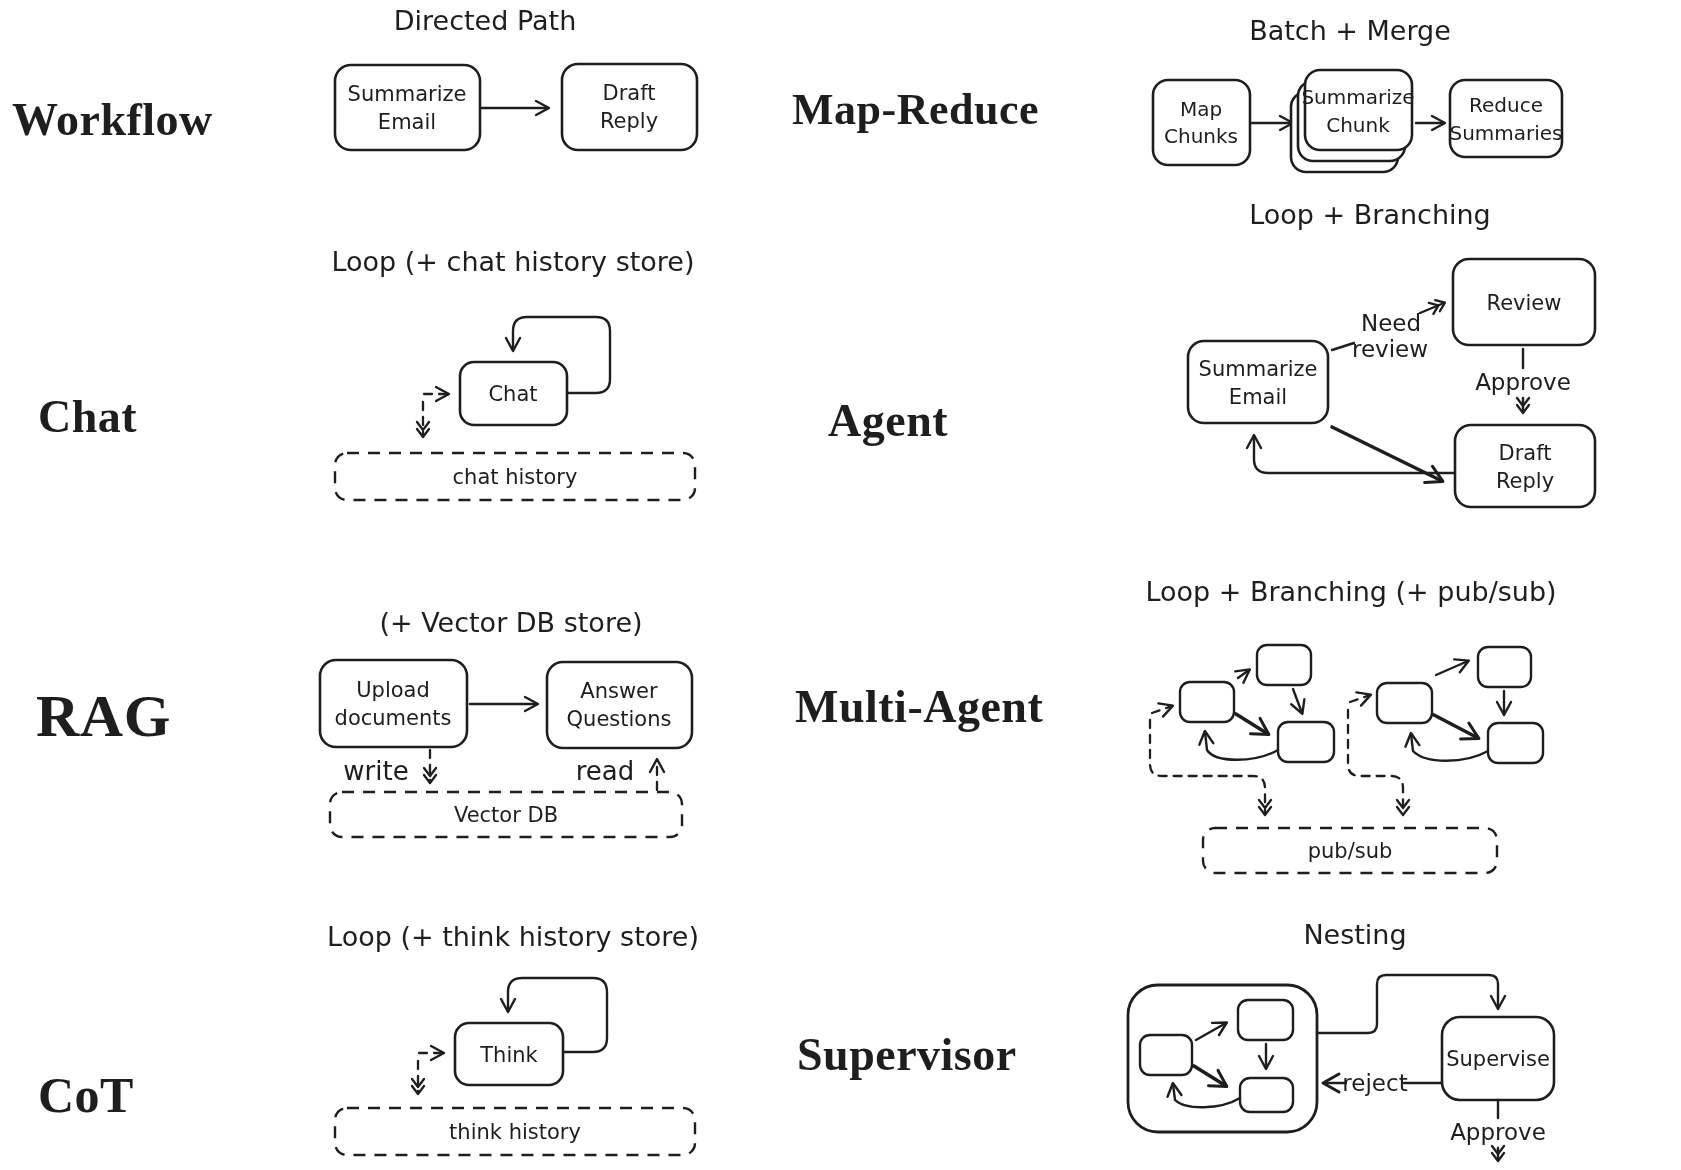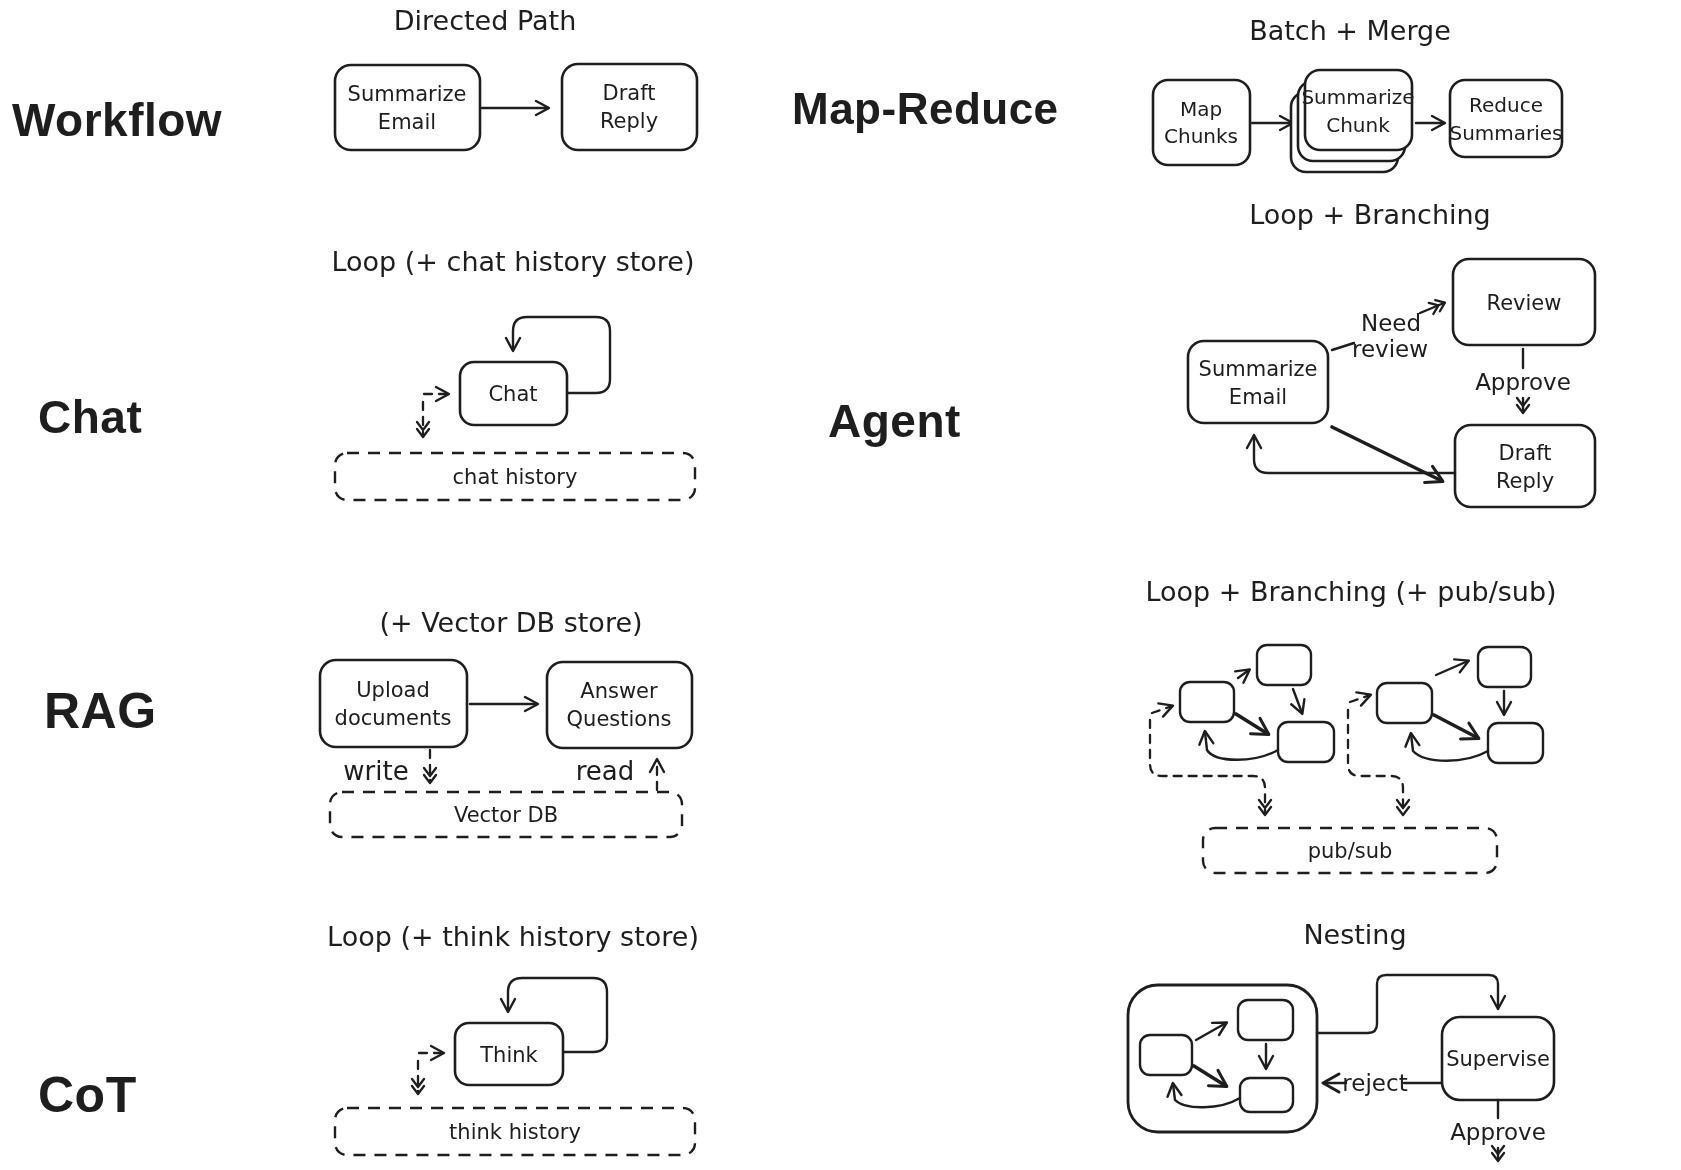--- a/index.html
+++ b/index.html
@@ -6,21 +6,21 @@
   .canvas{
     position:relative;
     width:1681px;height:1170px;
     background:#ffffff;
     font-family:"DejaVu Sans", sans-serif;
     color:#1e1e1e;
     overflow:hidden;
   }
   .rowlabel{
     position:absolute;
-    font-family:Liberation Sans, sans-serif;
+    font-family:Liberation Serif, serif;
     font-weight:bold;
     color:#1e1e1e;
     white-space:nowrap;
     letter-spacing:0.5px;
   }
   svg{position:absolute;left:0;top:0;}
   svg text{
     font-family:"DejaVu Sans", sans-serif;
     fill:#1e1e1e;
     text-anchor:middle;
@@ -38,24 +38,26 @@
   .edge{font-size:23px;}
   .edgebig{font-size:26px;}
 </style>
 </head>
 <body>
 
 <div class="canvas">
 
   <div class="rowlabel" style="left:12px;top:93px;font-size:46px;">Workflow</div>
   <div class="rowlabel" style="left:38px;top:390px;font-size:46px;">Chat</div>
-  <div class="rowlabel" style="left:44px;top:682px;font-size:50px;">RAG</div>
+  <div class="rowlabel" style="left:36px;top:682px;font-size:60px;">RAG</div>
   <div class="rowlabel" style="left:38px;top:1022px;font-size:50px;margin-top:44px;">CoT</div>
   <div class="rowlabel" style="left:792px;top:84px;font-size:44px;text-align:right;">Map-Reduce</div>
   <div class="rowlabel" style="left:828px;top:394px;font-size:46px;text-align:right;">Agent</div>
+  <div class="rowlabel" style="left:795px;top:680px;font-size:46px;">Multi-Agent</div>
+  <div class="rowlabel" style="left:797px;top:1028px;font-size:46px;">Supervisor</div>
 
   <svg width="1681" height="1170" viewBox="0 0 1681 1170">
     <defs>
       <marker id="mA" markerUnits="userSpaceOnUse" markerWidth="20" markerHeight="20" viewBox="0 0 20 20" refX="16" refY="10" orient="auto">
         <path d="M4 3 L17 10 L4 17" fill="none" stroke="#1e1e1e" stroke-width="2.4" stroke-linecap="round" stroke-linejoin="round"></path>
       </marker>
       <marker id="mD" markerUnits="userSpaceOnUse" markerWidth="20" markerHeight="20" viewBox="0 0 20 20" refX="17" refY="10" orient="auto">
         <path d="M3 4 L11 10 L3 16" fill="none" stroke="#1e1e1e" stroke-width="2.3" stroke-linecap="round" stroke-linejoin="round"></path>
         <path d="M10 4 L18 10 L10 16" fill="none" stroke="#1e1e1e" stroke-width="2.3" stroke-linecap="round" stroke-linejoin="round"></path>
       </marker>

